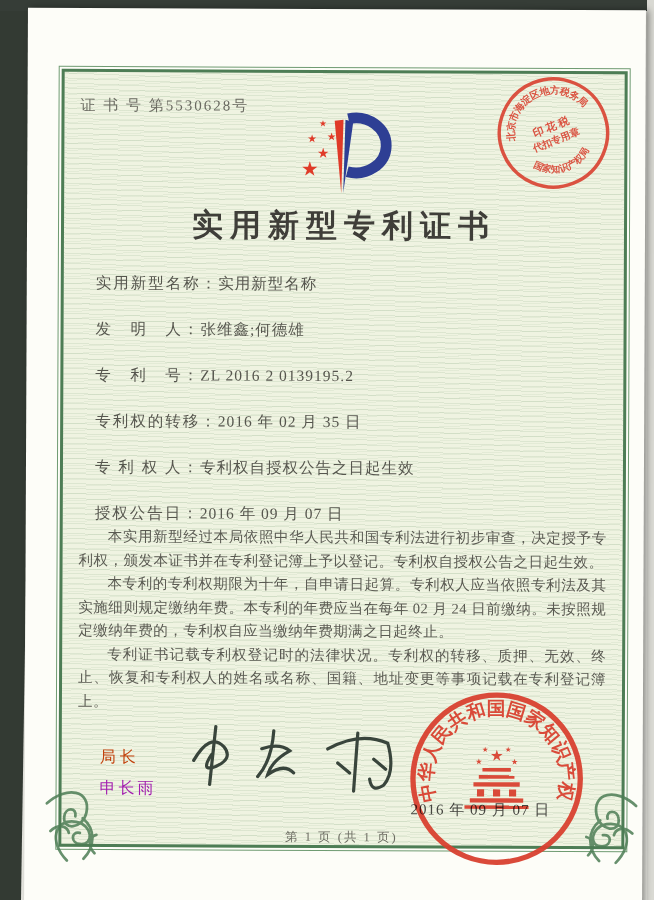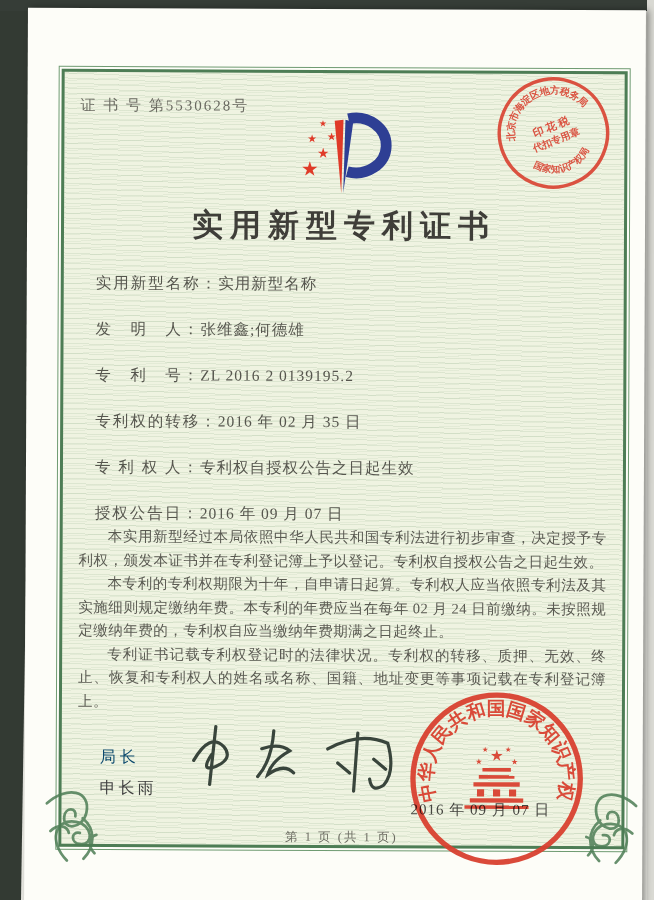--- a/index.html
+++ b/index.html
@@ -36,23 +36,23 @@
   .fields { position:absolute; left:38px; top:207px; width:500px; }
   .field-row { height:28px; margin-bottom:18px; font-size:15.5px; letter-spacing:1px;
     color:#56564e; white-space:nowrap; }
   .field-row .lab { letter-spacing:2px;text-align:right; }
 
   .paras { position:absolute; left:22px; top:459px; width:528px; }
   .paras p { font-size:14.5px; line-height:23.5px; text-indent:2em; color:#5a5a52;
     letter-spacing:0.5px; text-align:justify; }
 
   .signoff-title { position:absolute; left:44px; top:681px; font-size:16px;
-    letter-spacing:4px; color:#0c4a6e; font-family:"Liberation Sans","DejaVu Sans",sans-serif; }
+    letter-spacing:4px; color:#c2410c; font-family:"Liberation Sans","DejaVu Sans",sans-serif; }
   .signoff-name  { position:absolute; left:44px; top:712px; font-size:16px;
-    letter-spacing:3px; color:#404040; font-family:"Liberation Sans","DejaVu Sans",sans-serif; }
+    letter-spacing:3px; color:#a21caf; font-family:"Liberation Sans","DejaVu Sans",sans-serif; }
   .signature { position:absolute; left:122px; top:652px; width:232px; height:95px; }
 
   .seal { position:absolute; left:352px; top:622px; width:178px; height:178px;
     mix-blend-mode:multiply; opacity:.95; }
   .seal-date { position:absolute; left:320px; top:733px; width:210px; text-align:center;
     font-size:15px; letter-spacing:1px; color:#454540; z-index:5; mix-blend-mode:multiply; }
 
   .footer { position:absolute; left:0; top:762px; width:100%; text-align:center;
     font-size:12.5px; letter-spacing:2px; color:#6c6c62; }
 

